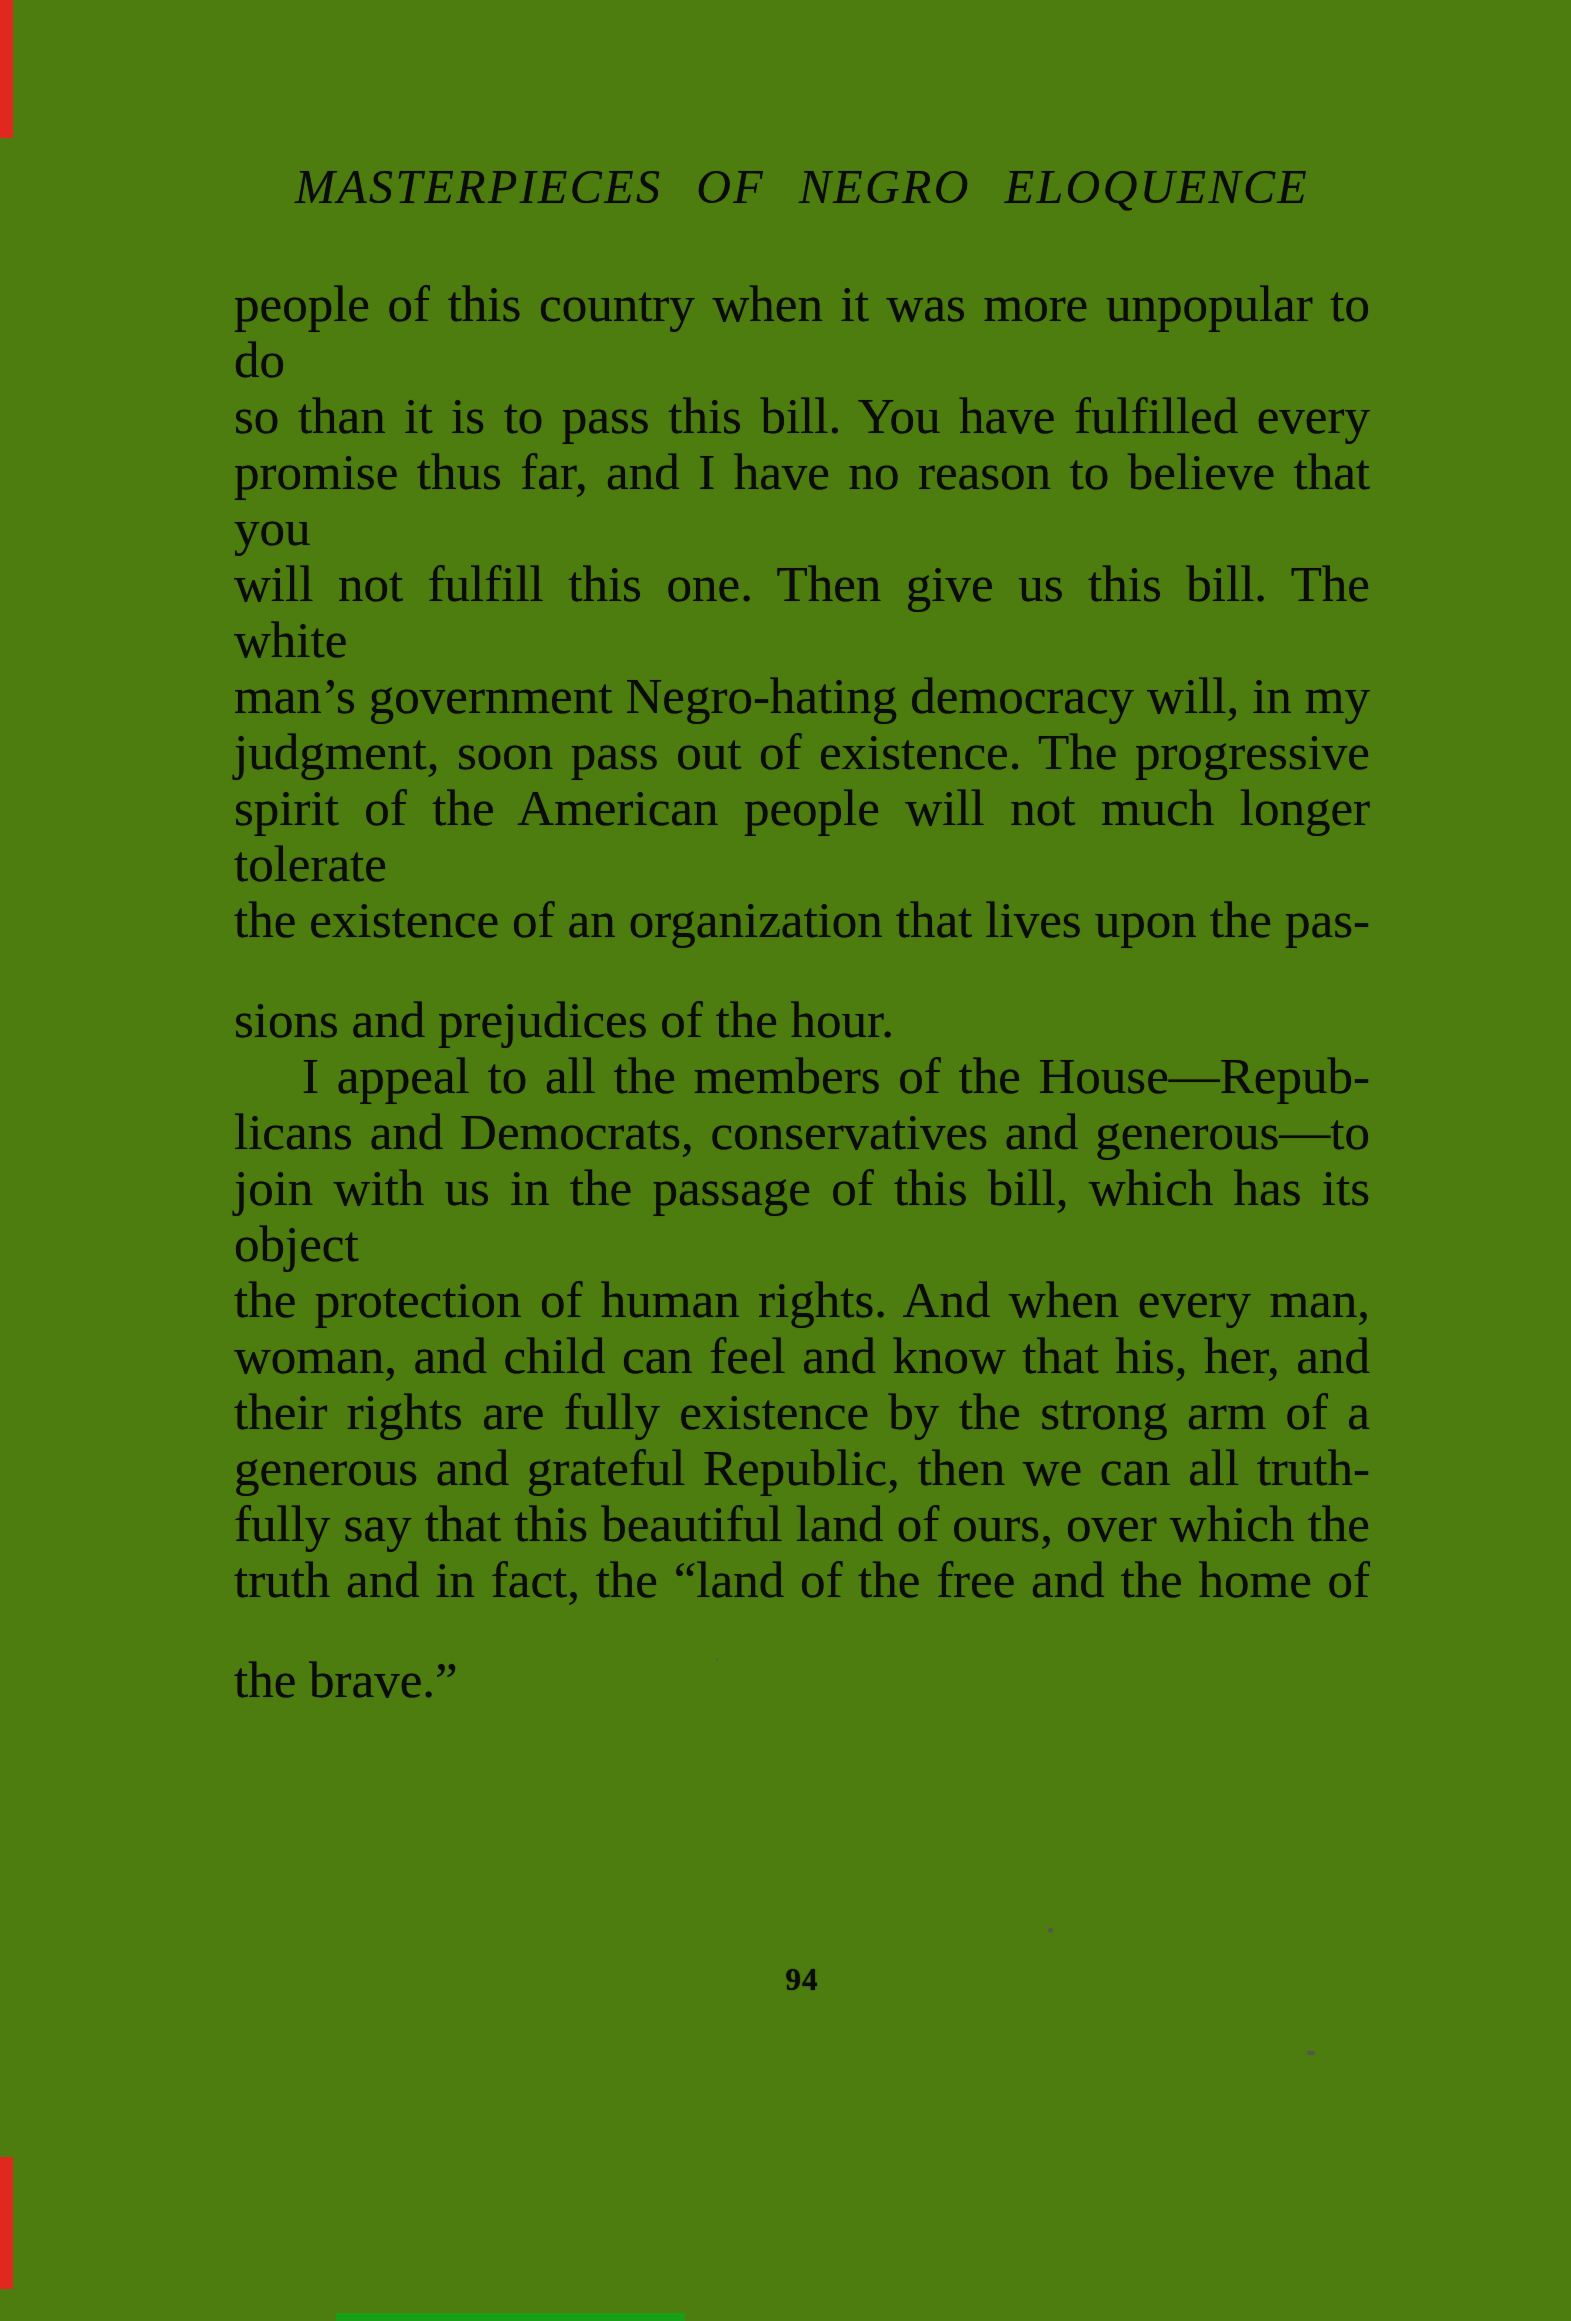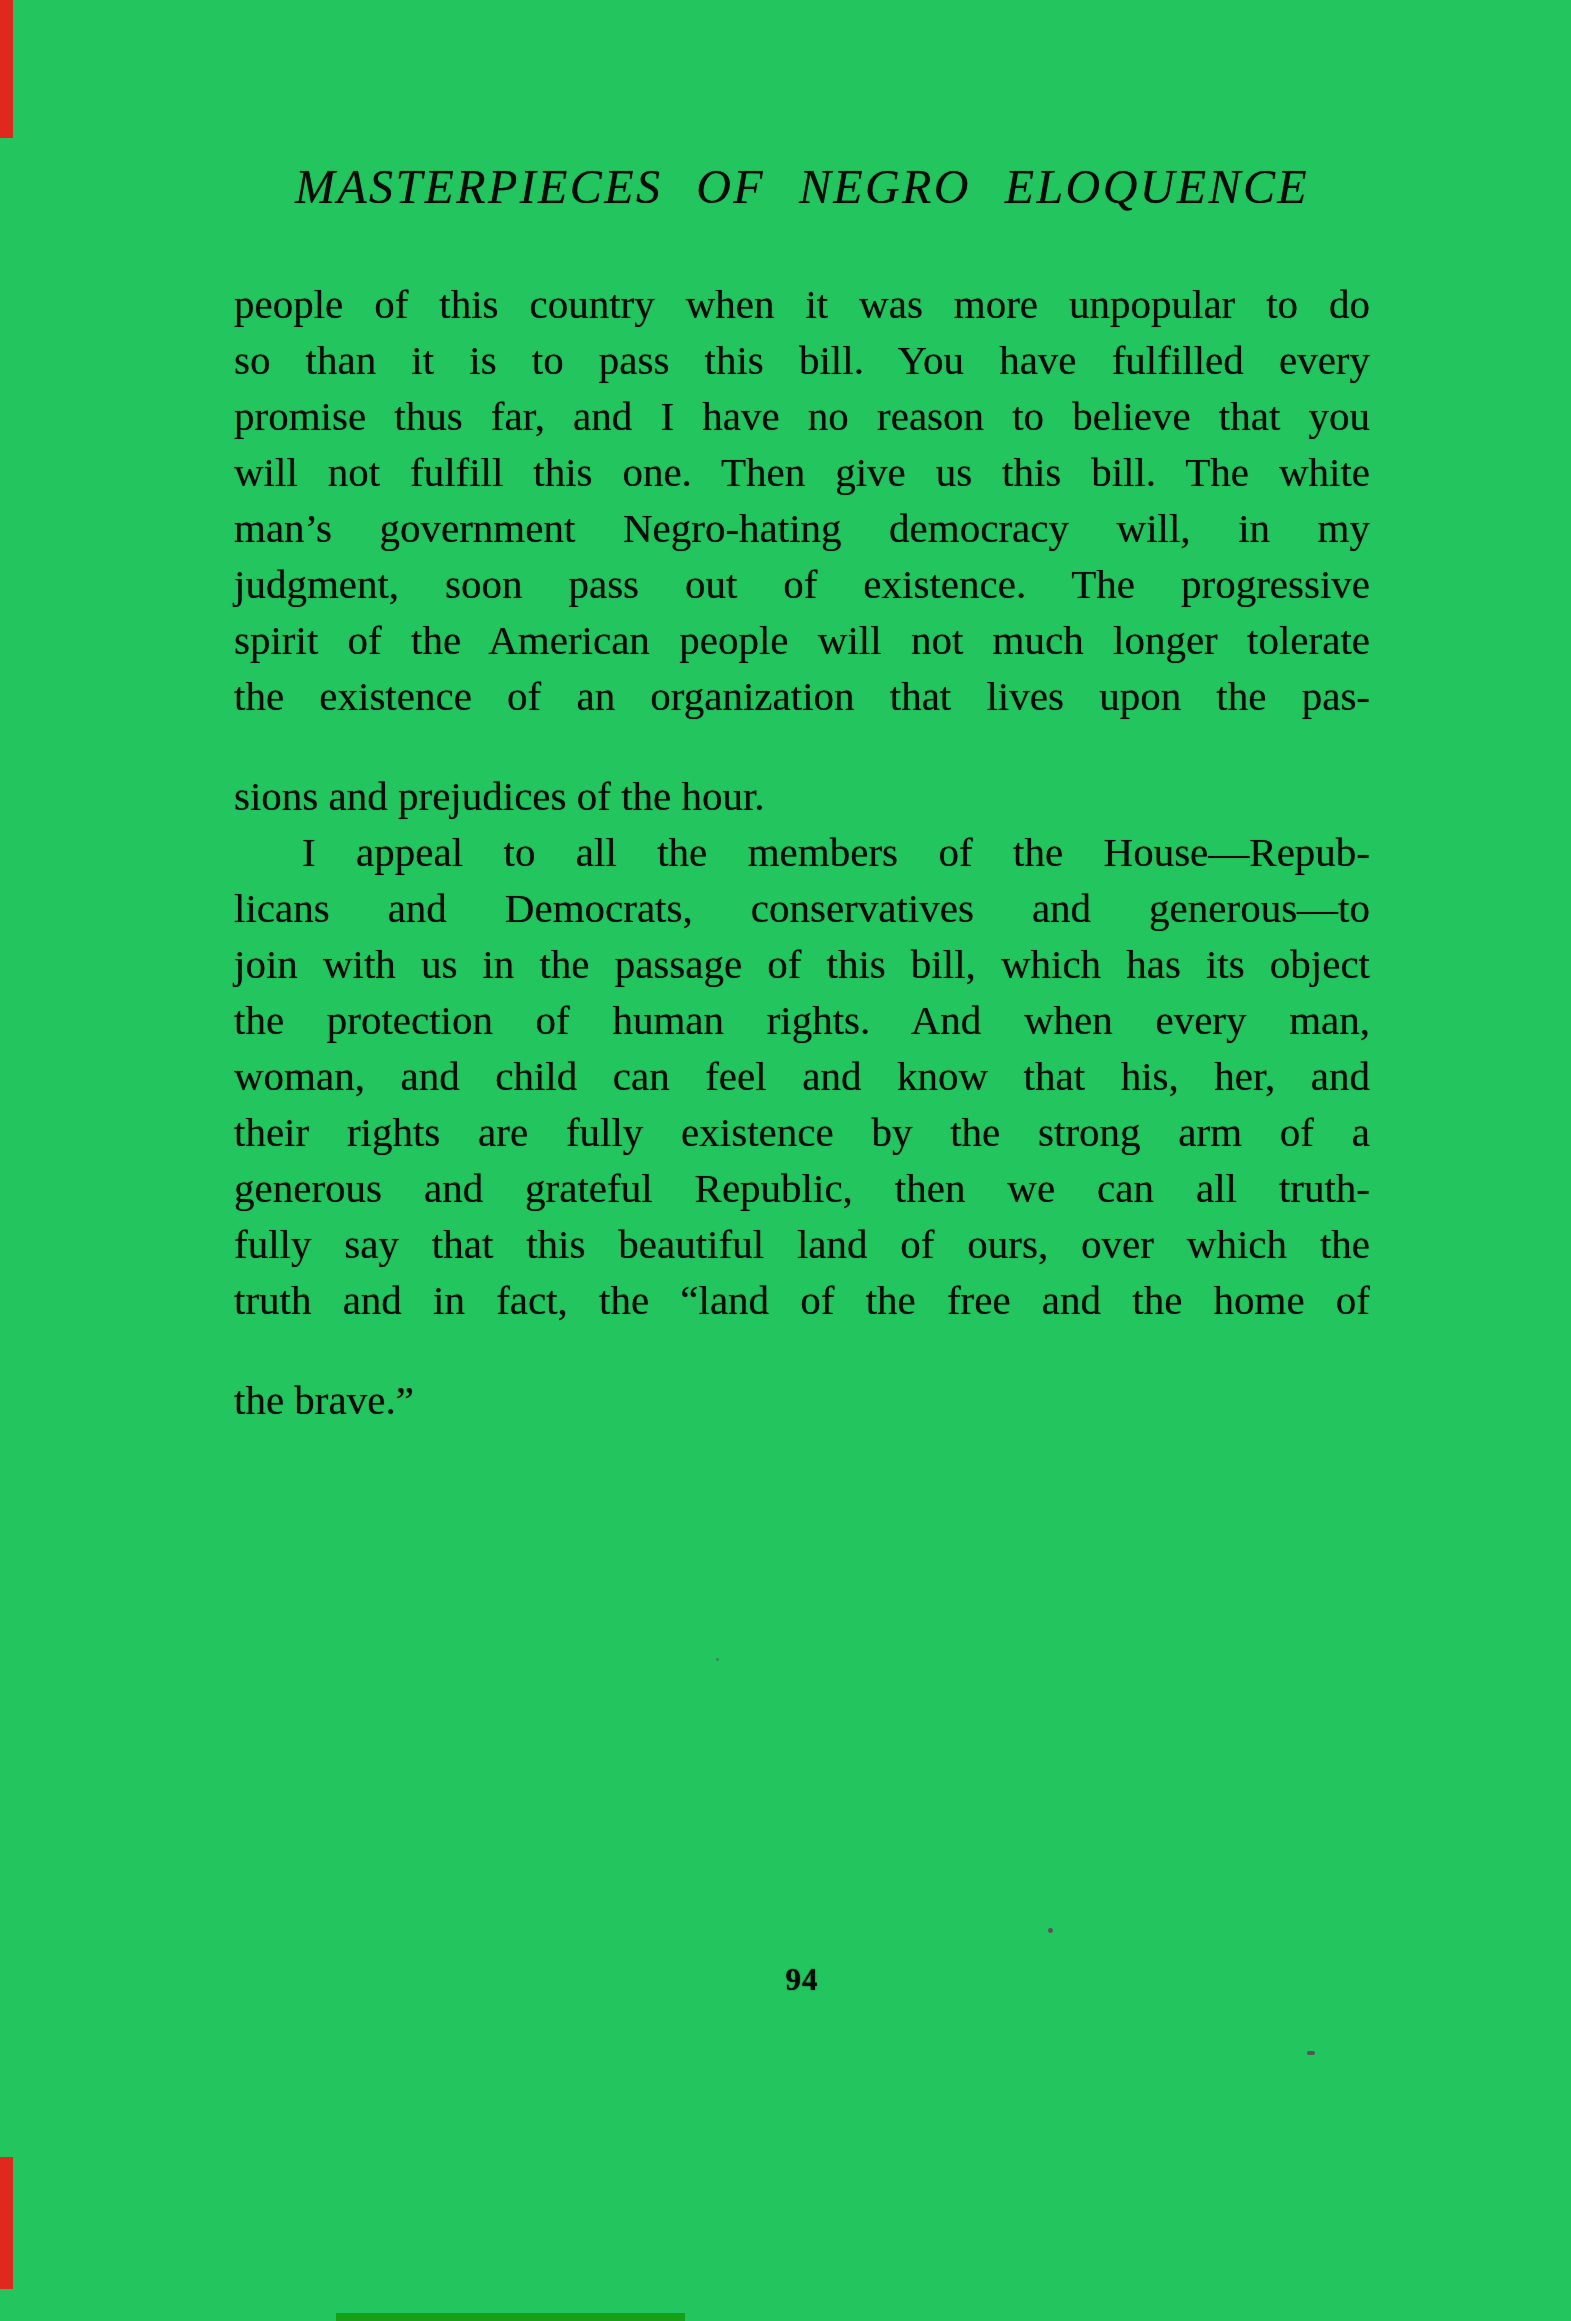--- a/index.html
+++ b/index.html
@@ -4,21 +4,21 @@
 <style>
   html, body {
     margin: 0;
     padding: 0;
     background: #ffffff;
   }
   .page {
     position: relative;
     width: 1571px;
     height: 2321px;
-    background: #22c55e;
+    background: #4d7c0f;
     overflow: hidden;
     font-family: "Liberation Serif", "DejaVu Serif", serif;
     color: #0b0b0b;
   }
 
   
   .running-header {
     position: absolute;
     left: 234px;
     width: 1136px;
@@ -33,21 +33,21 @@
   }
 
   
   .body-text {
     position: absolute;
     left: 234px;
     top: 276px;
     width: 1136px;
   }
   .line {
-    font-size: 41px;
+    font-size: 51px;
     line-height: 56px;
     text-align: justify;
     text-align-last: justify;
     text-shadow: 0 0 1px rgba(0,0,0,0.55);
   }
   .line.para-last {
     text-align-last: left;
     margin-top: 44px;
   }
   .line.indent {

